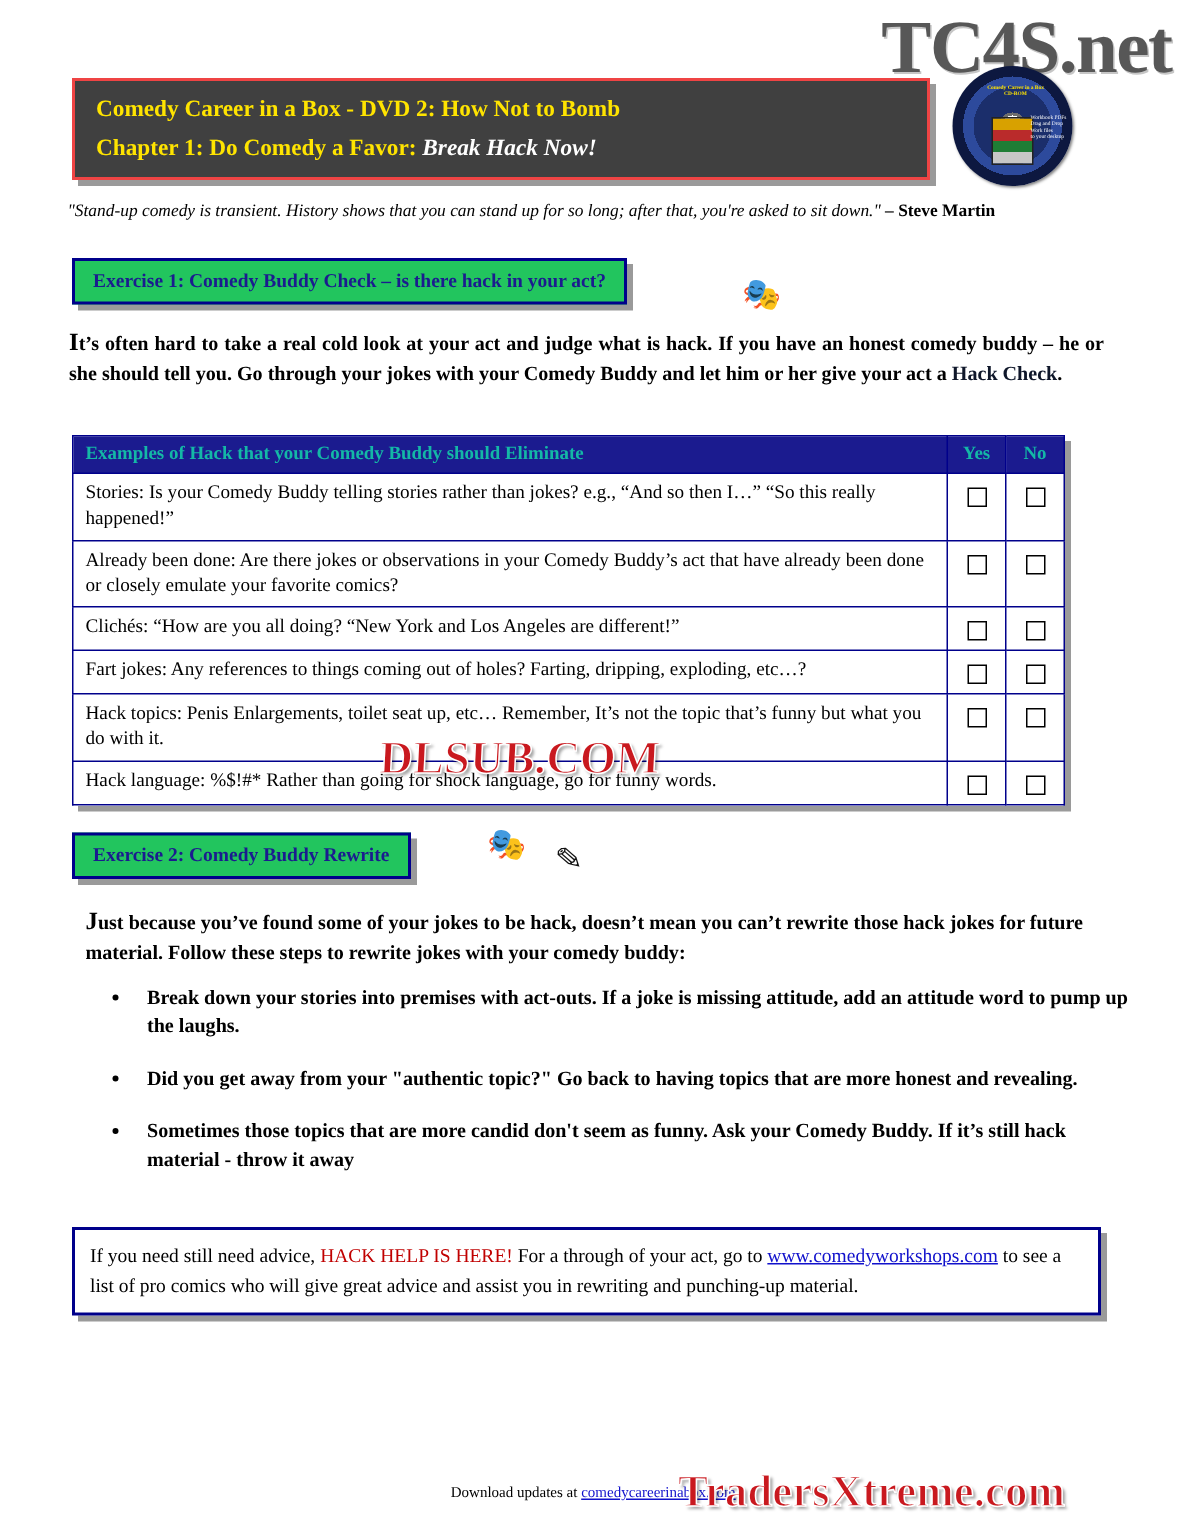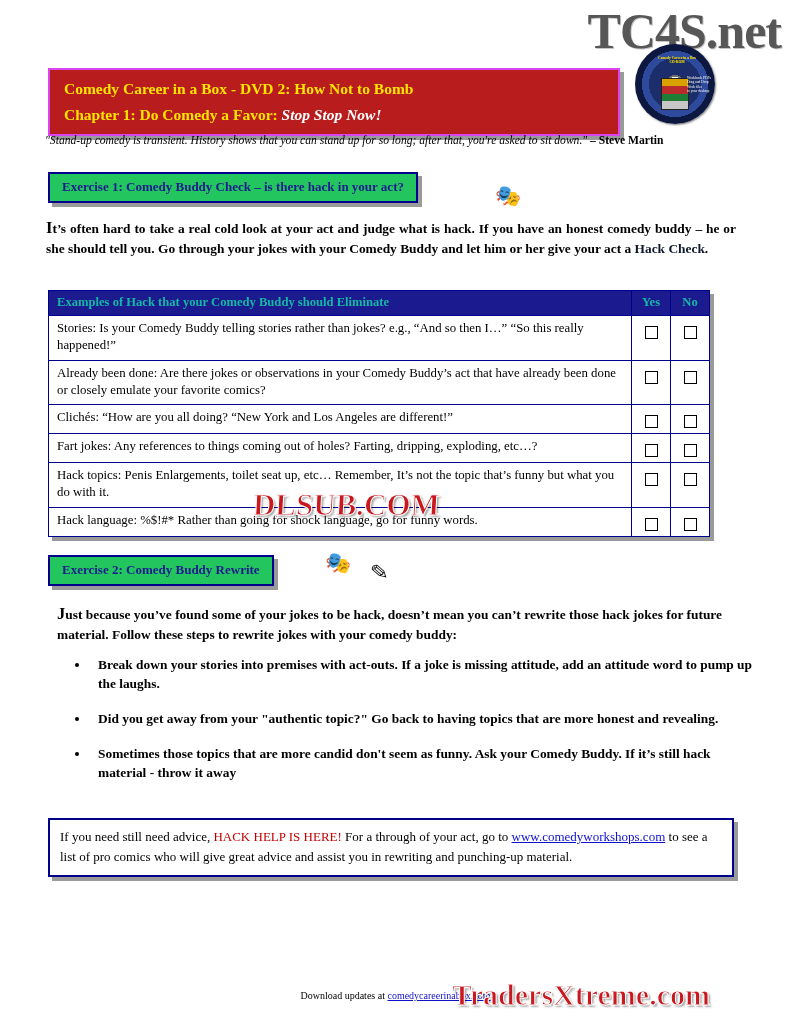--- a/index.html
+++ b/index.html
@@ -56,24 +56,24 @@
     font-size: 30px;
     color: #c9191f;
     -webkit-text-stroke: 1px #ffffff;
     text-shadow: 2px 2px 2px rgba(0,0,0,.35);
   }
 
   
   .title-box {
     position: absolute;
     left: 48px;
-    top: 68px;
+    top: 52px;
     width: 568px;
-    background: #b91c1c;
-    border: 2px solid #d946ef;
+    background: #404040;
+    border: 2px solid #ef4444;
     box-shadow: 4px 4px 0 #9a9a9a;
     padding: 8px 0 10px 0;
   }
   .title-line1 {
     color: #ffe400;
     font-weight: bold;
     font-size: 15.5px;
     padding: 2px 0 2px 14px;
   }
   .title-line2 {
@@ -293,21 +293,21 @@
 <body>
 
 <div class="page">
 
   <div class="wm-tc4s">TC4S.net</div>
 
   <div class="title-box">
     <div class="title-line1">Comedy Career in a Box - DVD 2: How Not to Bomb</div>
     <div class="title-line2">
       <span>Chapter 1: Do Comedy a Favor:</span>
-      <span class="ital">Stop Stop Now!</span>
+      <span class="ital">Break Hack Now!</span>
     </div>
   </div>
 
   <div class="cd-wrap">
     <div class="cd-disc"></div>
     <div class="cd-label">
       <div>Comedy Career in a Box</div>
       <div>CD-ROM</div>
     </div>
     <div class="cd-art"></div>

